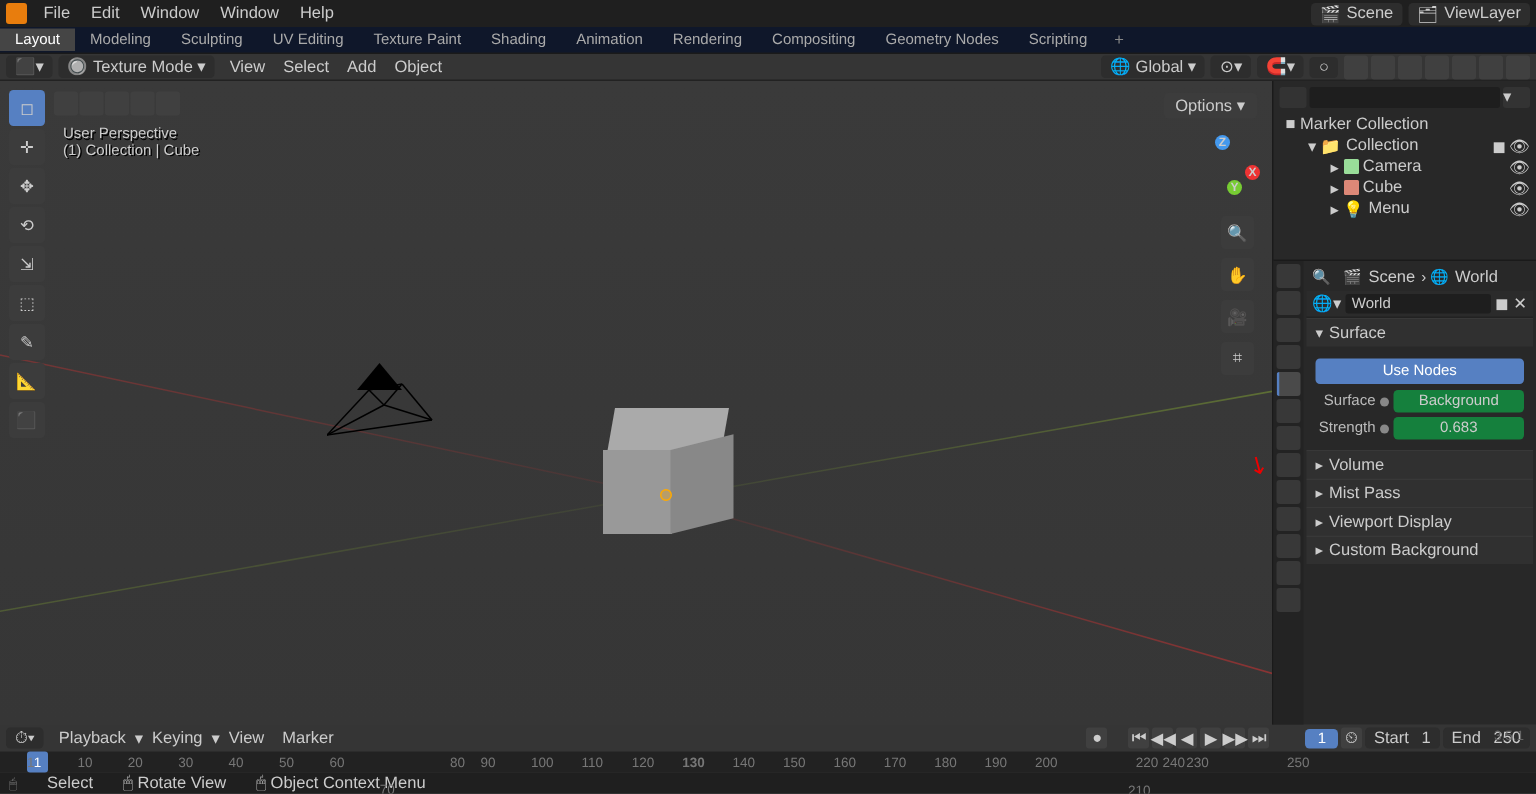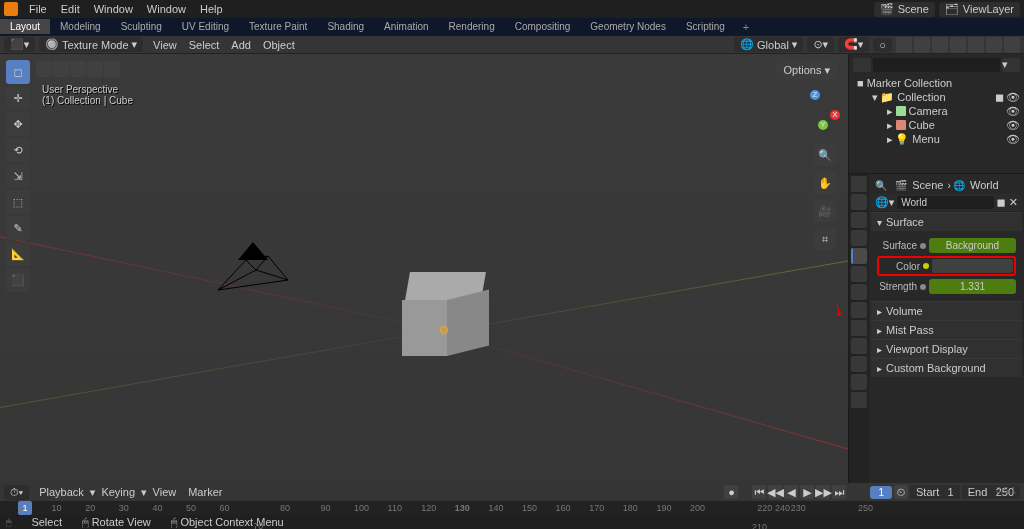--- a/index.html
+++ b/index.html
@@ -74,21 +74,21 @@
 .breadcrumb{padding:3px 4px;display:flex;align-items:center;gap:4px;font-size:10px;background:#282828}
 .world-selector{padding:2px 4px;display:flex;align-items:center;gap:3px;background:#2b2b2b;border-bottom:1px solid #222}
 .world-selector .wdd{flex:1;background:#1e1e1e;padding:1px 4px;border-radius:2px;font-size:10px}
 .panel-section{border-top:1px solid #383838}
 .panel-header{padding:3px 6px;background:#303030;font-size:10px;display:flex;align-items:center;gap:4px}
 .panel-body{padding:4px 6px}
 .use-nodes{background:#5680c2;text-align:center;padding:3px;border-radius:3px;color:#fff;font-size:10px;margin:4px 0}
 .prop-row{display:flex;align-items:center;margin:3px 0;gap:3px}
 .prop-row .label{width:40px;text-align:right;font-size:10px;color:#bbb}
 .prop-row .dot{width:6px;height:6px;border-radius:50%;background:#888}
-.prop-row .field{flex:1;background:#4d7c0f;padding:2px 4px;border-radius:3px;text-align:center;font-size:10px}
+.prop-row .field{flex:1;background:#15803d;padding:2px 4px;border-radius:3px;text-align:center;font-size:10px}
 .color-swatch{flex:1;height:14px;background:#404040;border-radius:2px}
 .color-highlight{border:2px solid #e00;padding:1px;border-radius:3px}
 
 .red-arrow{position:absolute;left:832px;top:300px;font-size:16px;color:#e00;transform:rotate(30deg)}
 
 .timeline-header{height:18px;background:#353535;display:flex;align-items:center;padding:0 4px}
 .timeline-header .dd{background:#2d2d2d;padding:1px 6px;border-radius:3px;margin-right:4px}
 .timeline-header .item{padding:0 6px}
 .timeline-header .playback{margin-left:auto;display:flex;gap:2px;align-items:center}
 .timeline-header .pbtn{width:14px;height:14px;background:#404040;border-radius:2px;display:flex;align-items:center;justify-content:center}
@@ -271,36 +271,30 @@
       <div class="props-content">
         <div class="breadcrumb">
           🔍 &nbsp; 🎬 <span>Scene</span> › 🌐 <span>World</span>
         </div>
         <div class="world-selector">
           🌐▾ <div class="wdd">World</div> ◼ ✕
         </div>
         <div class="panel-section">
           <div class="panel-header">▾ <span>Surface</span></div>
           <div class="panel-body">
+            <div class="use-nodes">Use Nodes</div>
             <div class="prop-row">
               <div class="label">Surface</div>
               <div class="dot"></div>
               <div class="field">Background</div>
             </div>
-            <div class="color-highlight">
-              <div class="prop-row" style="margin:0">
-                <div class="label">Color</div>
-                <div class="dot" style="background:#cc0"></div>
-                <div class="color-swatch"></div>
-              </div>
-            </div>
             <div class="prop-row">
               <div class="label">Strength</div>
               <div class="dot"></div>
-              <div class="field">1.331</div>
+              <div class="field">0.683</div>
             </div>
           </div>
         </div>
         <div class="panel-section">
             <div class="panel-header">▸ <span>Volume</span></div>
           </div>
         <div class="panel-section">
             <div class="panel-header">▸ <span>Mist Pass</span></div>
           </div>
         <div class="panel-section">
@@ -343,21 +337,21 @@
 <div class="timeline-track">
   <div class="playhead">1</div>
 <span class="tick" style="left: 18px;">1</span>
     <span class="tick" style="left: 51.6px;">10</span>
     <span class="tick" style="left: 85.2px;">20</span>
     <span class="tick" style="left: 118.8px;">30</span>
     <span class="tick" style="left: 152.4px;">40</span>
     <span class="tick" style="left: 186px;">50</span>
     <span class="tick" style="left: 219.6px;">60</span>
     <span class="tick" style="left: 253.2px; margin-top: 36px;">70</span>
-    <span class="tick" style="left: 280px;">80</span>
+    <span class="tick" style="left: 300px;">80</span>
     <span class="tick" style="left: 320.4px;">90</span>
     <span class="tick" style="left: 354px;">100</span>
     <span class="tick" style="left: 387.6px;">110</span>
     <span class="tick" style="left: 421.2px;">120</span>
     <span class="tick" style="left: 454.8px; font-weight: bold;">130</span>
     <span class="tick" style="left: 488.4px;">140</span>
     <span class="tick" style="left: 522px;">150</span>
     <span class="tick" style="left: 555.6px;">160</span>
     <span class="tick" style="left: 589.2px;">170</span>
     <span class="tick" style="left: 622.8px;">180</span>

